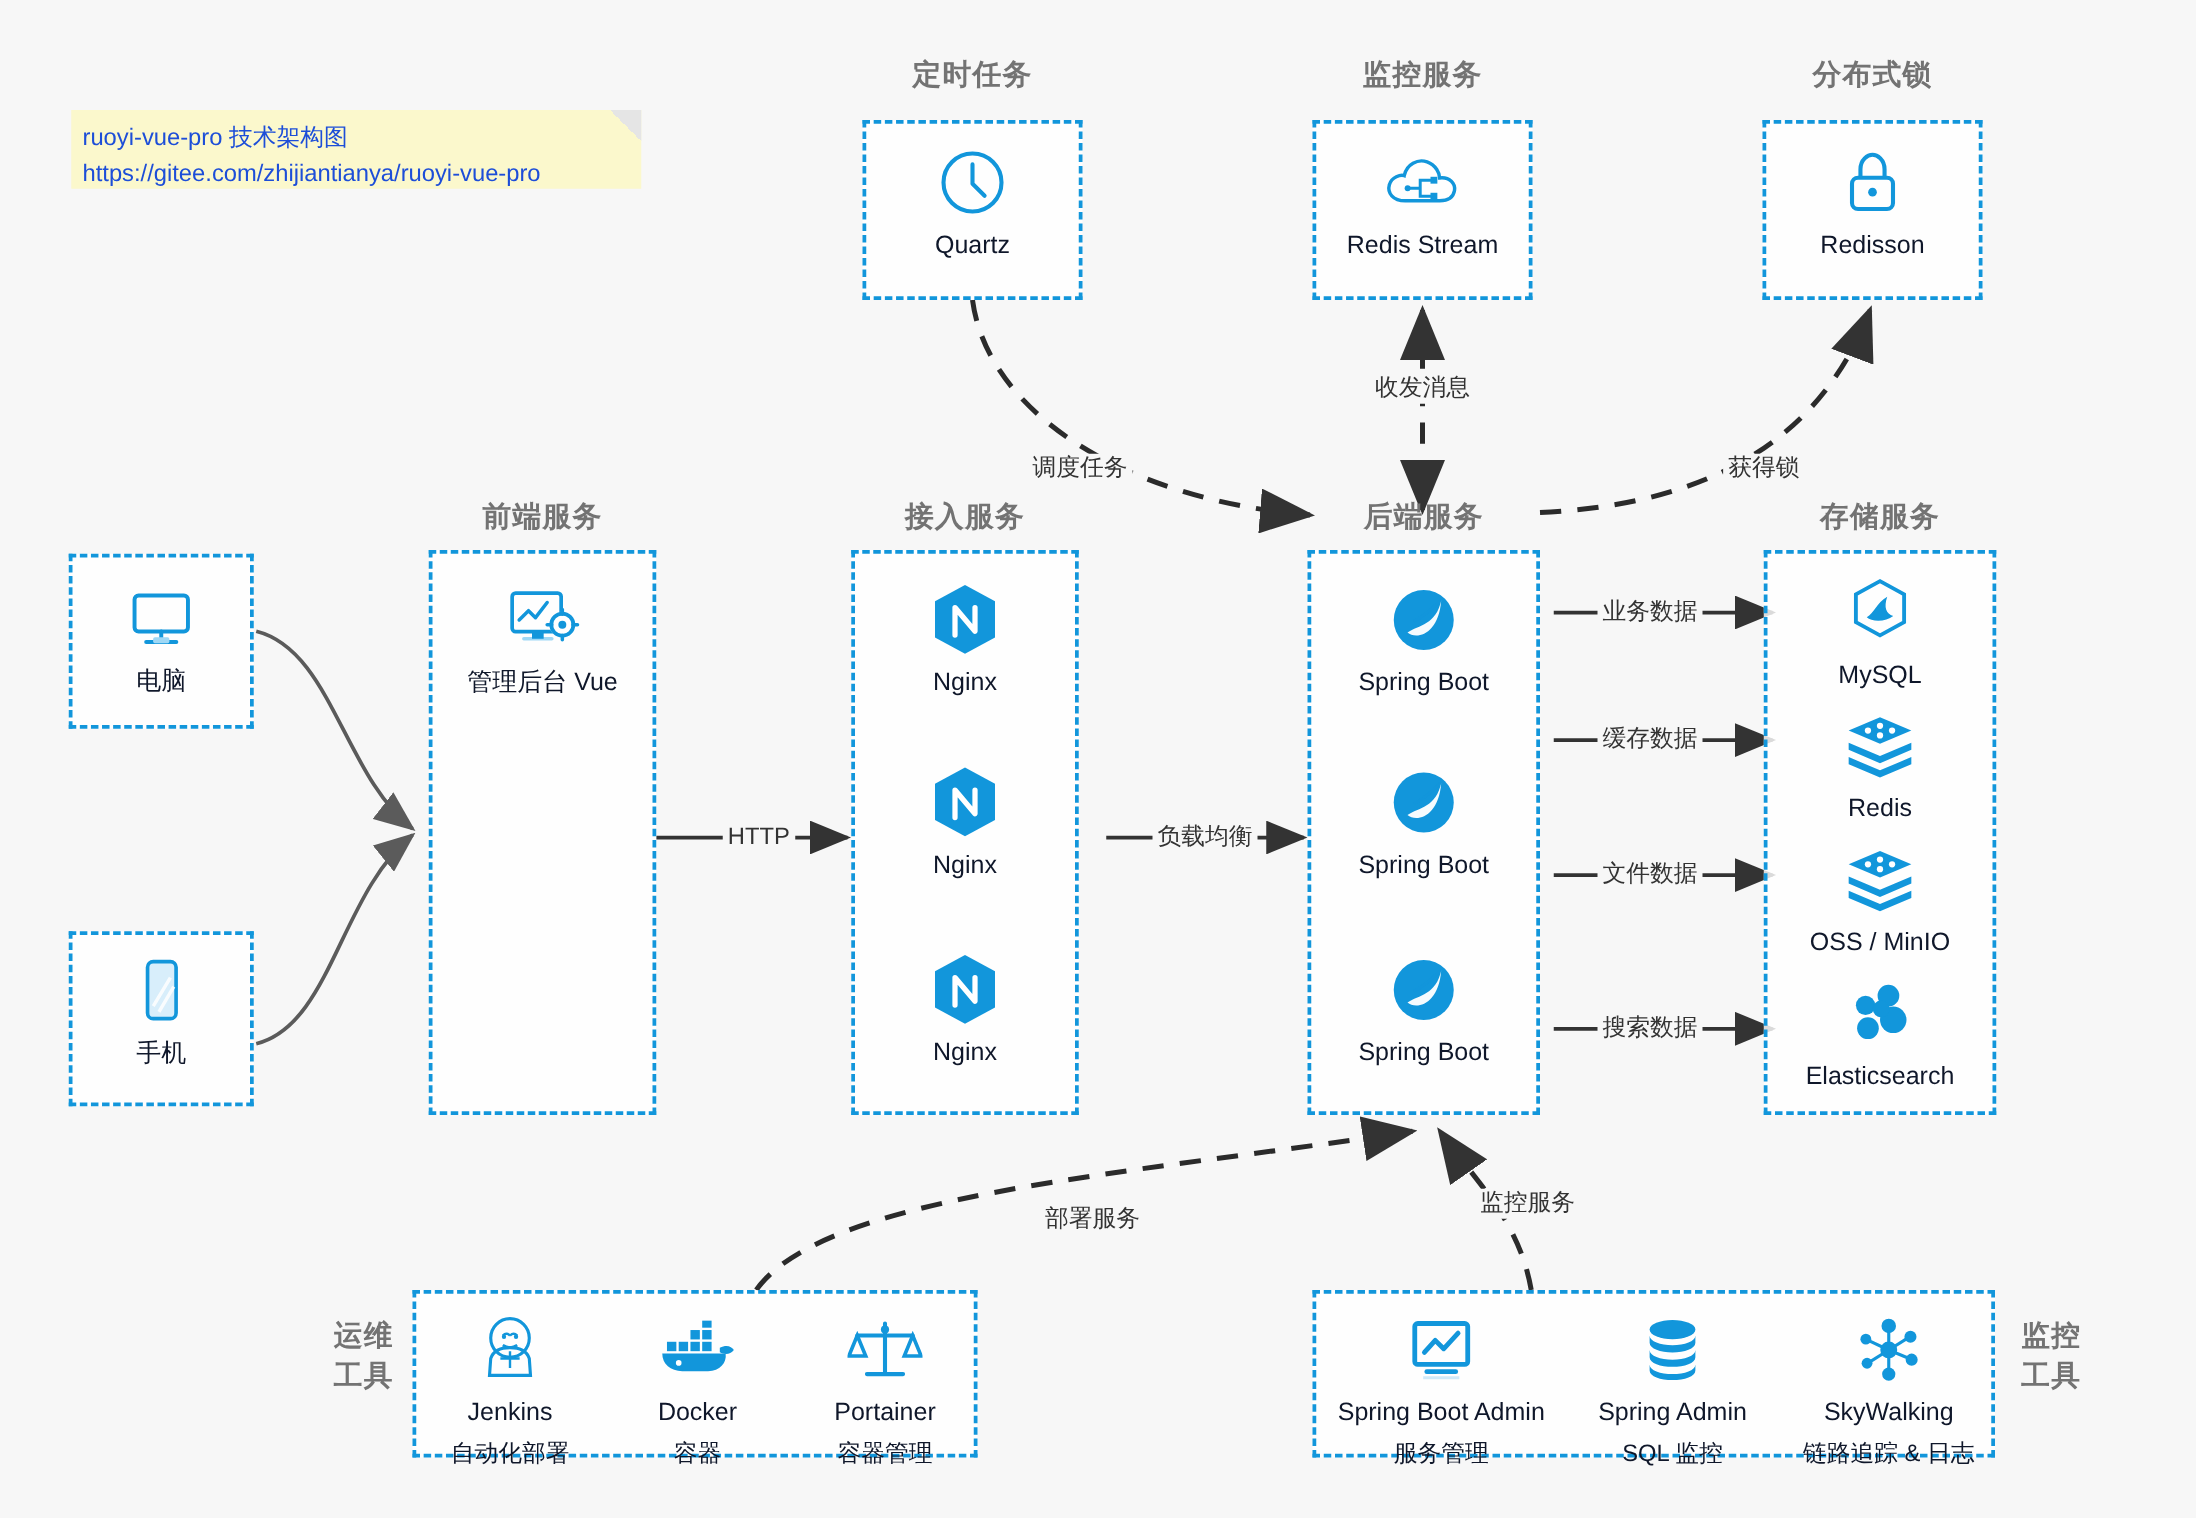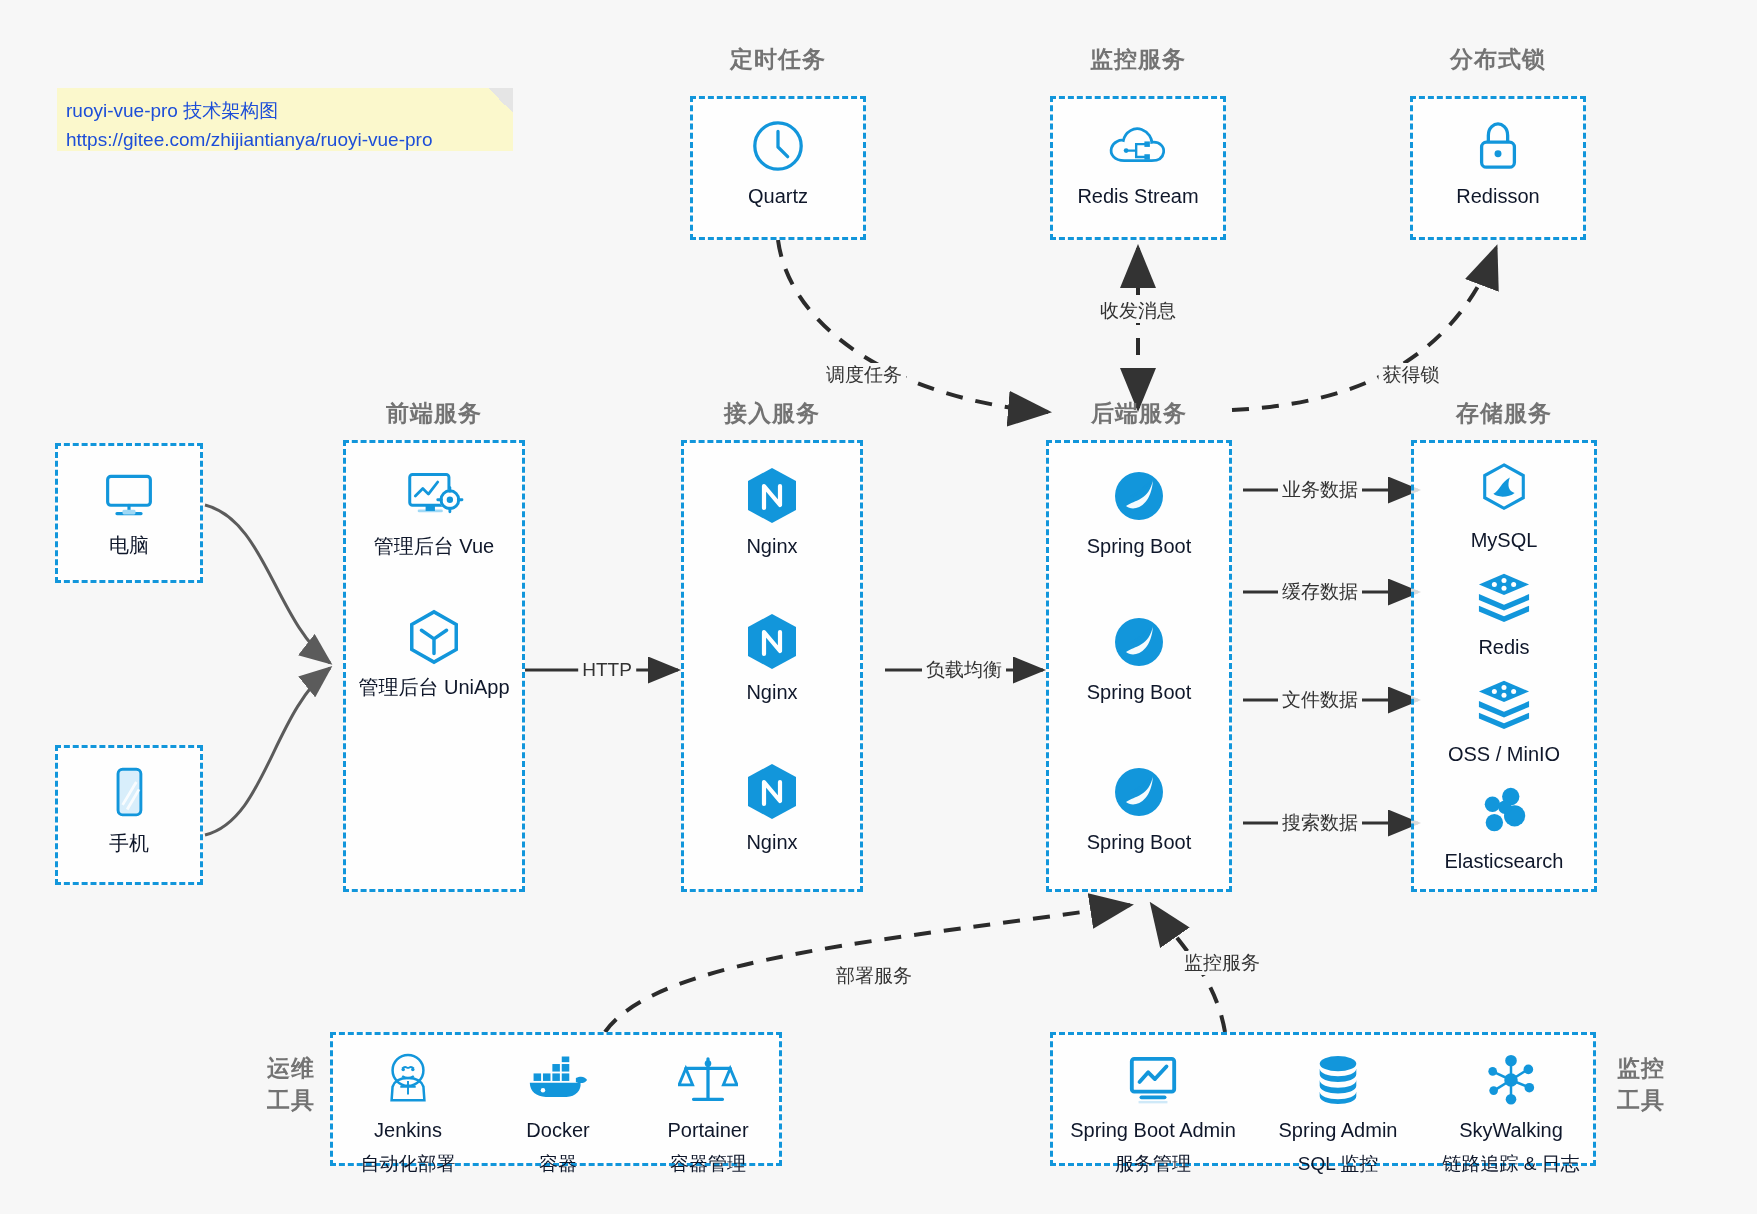--- a/index.html
+++ b/index.html
@@ -185,29 +185,20 @@
             <path d="M50 21 V25"></path>
               <path d="M50 43 V47"></path>
             <path d="M37 34 H41"></path>
               <path d="M59 34 H63"></path>
           </g>
         </svg>
       </div>
       <div class="cap">管理后台 Vue</div>
     </div>
 
-    <div class="node" style="top:163px;">
-      <div class="ico">
-        <svg width="58" height="60" viewBox="0 0 60 62">
-          <path d="M30 5 L53 18 V44 L30 57 L7 44 V18 Z" fill="none" stroke="#1296db" stroke-width="3.6"></path>
-          <path d="M30 33 V48 M30 33 L17 24 M30 33 L43 24" fill="none" stroke="#1296db" stroke-width="3.6" stroke-linecap="round"></path>
-        </svg>
-      </div>
-      <div class="cap">管理后台 UniApp</div>
-    </div>
 
   </div>
 
   <div class="grp-title" style="left:681px;top:398px;width:182px;">接入服务</div>
   <div class="box" style="left:681px;top:440px;width:182px;height:452px;">
     <div class="node" style="top:22px;">
       <div class="ico">
         <svg width="58" height="62" viewBox="0 0 58 62">
           <path d="M29 3 L53 16 V45 L29 58 L5 45 V16 Z" fill="#1296db"></path>
           <path d="M21 43 V21 L37 40 V21" fill="none" stroke="#ffffff" stroke-width="4.2" stroke-linecap="round" stroke-linejoin="round"></path>

